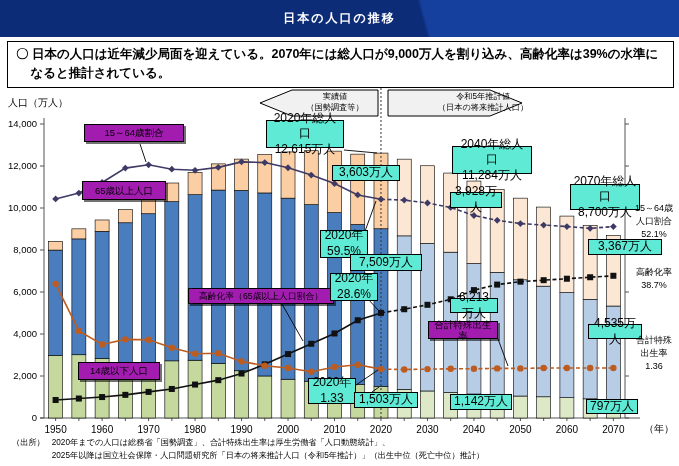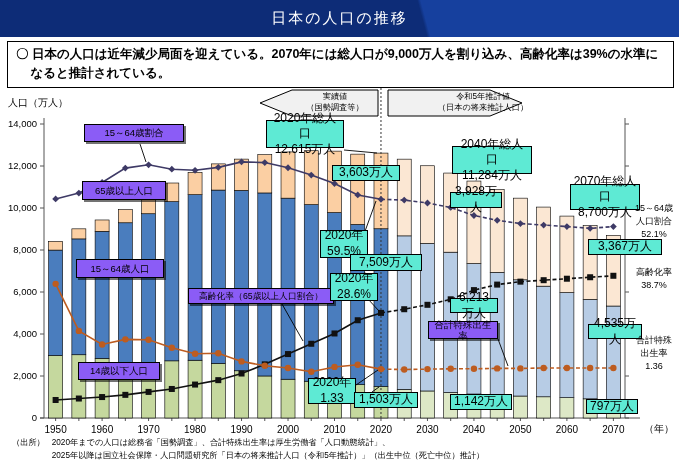--- a/index.html
+++ b/index.html
@@ -1,32 +1,32 @@
 <!DOCTYPE html>
 <html><head>
 <meta charset="utf-8">
 <style>
   html,body{margin:0;padding:0;background:#fff;}
   body{width:679px;height:466px;position:relative;overflow:hidden;
        font-family:"Liberation Sans","DejaVu Sans",sans-serif;color:#000;}
   .titlebar{position:absolute;top:0;left:0;width:679px;height:37px;
     background:linear-gradient(75deg,#0d2c77 62%,#16409e 62.5%);
     display:flex;align-items:center;justify-content:center;}
-  .titlebar h1{margin:12px;color:#fff;font-size:15px;font-weight:normal;letter-spacing:2px;}
+  .titlebar h1{margin:12px;color:#fff;font-size:12px;font-weight:bold;letter-spacing:2px;}
   .summary{position:absolute;top:41px;left:7px;width:649px;border:1.6px solid #000;
     background:#fff;padding:3px 8px 4px 8px;font-size:12.5px;font-weight:bold;line-height:1.5;}
   .summary p{margin:0;text-indent:-1.15em;padding-left:1.15em;}
   .chart-region{position:absolute;top:88px;left:0;width:679px;height:349px;}
   .chart-region svg{position:absolute;top:0;left:0;}
   .axt{position:absolute;font-size:10px;}
   .bn{position:absolute;font-size:8.2px;line-height:1.35;text-align:center;white-space:pre-line;}
   .co{position:absolute;background:#5eead4;border:0.9px solid #000;font-size:12px;line-height:1.3;
       text-align:center;white-space:pre-line;padding:1px 2px;box-sizing:border-box;
       display:flex;align-items:center;justify-content:center;}
-  .lb{position:absolute;background:#8b5cf6;border:1.5px solid #000;font-size:9.5px;line-height:1.2;
+  .lb{position:absolute;background:#a21caf;border:1.5px solid #000;font-size:9.5px;line-height:1.2;
       text-align:center;white-space:pre-line;padding:2px 4px;box-sizing:border-box;
       box-shadow:2px 2px 0 rgba(0,0,0,.55);display:flex;align-items:center;justify-content:center;}
   .rl{position:absolute;font-size:9px;line-height:1.45;text-align:center;white-space:pre-line;}
   .footer{position:absolute;top:437px;left:12px;font-size:8.2px;line-height:1.55;display:flex;gap:7px;}
   .footer div{white-space:nowrap;}
 </style>
 </head>
 <body>
 
 <header class="titlebar">
@@ -350,21 +350,20 @@
   <div class="axt" style="left:8px;top:8px;">人口（万人）</div>
   <div class="axt" style="left:644px;top:334px;">（年）</div>
 
   <div class="bn" style="left:292px;top:3px;width:86px;">実績値
 （国勢調査等）</div>
   <div class="bn" style="left:388px;top:3px;width:102px;margin-left:44px;">令和5年推計値
 （日本の将来推計人口）</div>
 
   <div class="lb" style="left:84px;top:36px;width:100px;height:18px;">15～64歳割合</div>
   <div class="lb" style="left:82px;top:93px;width:84px;height:19px;">65歳以上人口</div>
-  <div class="lb" style="left:76px;top:171px;width:88px;height:19px;">15～64歳人口</div>
   <div class="lb" style="left:78px;top:274px;width:82px;height:18px;">14歳以下人口</div>
   <div class="lb" style="left:188px;top:200px;width:146px;height:16px;font-size:8.8px;">高齢化率（65歳以上人口割合）</div>
   <div class="lb" style="left:428px;top:233px;width:70px;height:18px;">合計特殊出生率</div>
 
   <div class="co" style="left:266px;top:32px;width:78px;height:28px;">2020年総人口
 12,615万人</div>
   <div class="co" style="left:332px;top:77px;width:68px;height:16px;">3,603万人</div>
   <div class="co" style="left:320px;top:142px;width:48px;height:28px;">2020年
 59.5%</div>
   <div class="co" style="left:350px;top:166px;width:72px;height:17px;">7,509万人</div>

